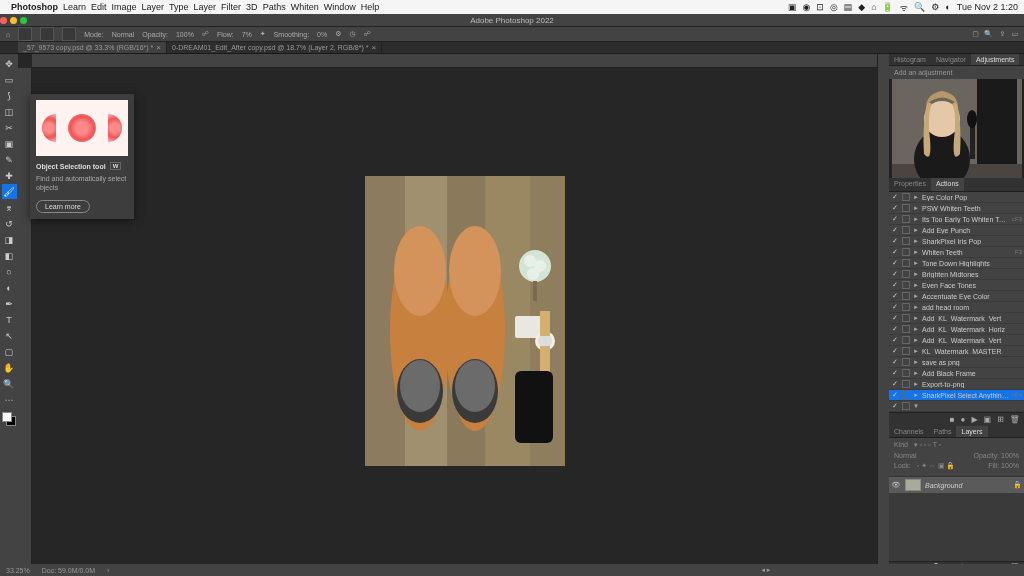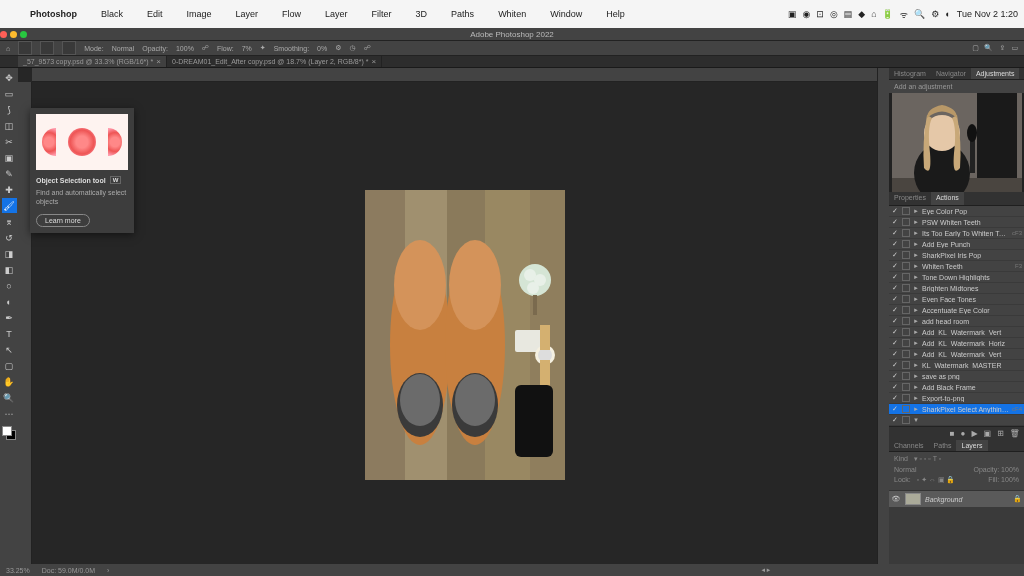--- a/index.html
+++ b/index.html
@@ -1,17 +1,17 @@
 <!DOCTYPE html>
 <html><head>
 <meta charset="utf-8">
 <style>
 *{margin:0;padding:0;box-sizing:border-box;font-family:-apple-system,Helvetica,Arial,sans-serif;user-select:none}
 body{width:1024px;height:576px;background:#323232;overflow:hidden;position:relative;font-size:9px;color:#ccc}
-.mac-bar{height:14px;background:#f5f5f5;color:#222;display:flex;align-items:center;padding:14px 6px;font-size:9px;gap:24px}
+.mac-bar{height:14px;background:#f5f5f5;color:#222;display:flex;align-items:center;padding:0 6px;font-size:9px;gap:5px}
 .mac-bar .apple{font-size:11px}
 .mac-bar .menu-item{cursor:default}
 .mac-bar .right{margin-left:auto;display:flex;gap:6px;align-items:center;font-size:9px}
 .mac-bar .right span{font-size:9px}
 .title-bar{height:12px;background:#434343;display:flex;align-items:center;padding-left:0;font-size:8px;color:#bbb;position:relative}
 .title-bar .dots{display:flex;gap:3px;margin-right:8px}
 .title-bar .dot{width:7px;height:7px;border-radius:50%}
 .title-bar .title{position:absolute;left:50%;transform:translateX(-50%)}
 .opt-bar{height:16px;background:#434343;border-top:1px solid #222;border-bottom:1px solid #222;display:flex;align-items:center;padding:0 6px;font-size:7px;color:#aaa;gap:8px}
 .opt-bar .right{margin-left:auto;display:flex;gap:6px}
@@ -65,25 +65,25 @@
 .layer-row .thumb{width:16px;height:12px;background:#aa9;border:1px solid #888}
 .layers-ftr{height:14px;background:#323232;border-top:1px solid #222;display:flex;justify-content:flex-end;gap:6px;padding:0 4px;font-size:8px;color:#aaa;align-items:center}
 .status{position:absolute;bottom:0;left:0;right:0;height:12px;background:#434343;font-size:7px;color:#999;display:flex;align-items:center;padding:0 6px;gap:12px}
 </style>
 </head>
 <body>
 
 <div class="mac-bar">
   <span class="apple"></span>
   <span class="menu-item" style="font-weight:bold">Photoshop</span>
-  <span class="menu-item">Black</span>
+  <span class="menu-item">Learn</span>
   <span class="menu-item">Edit</span>
   <span class="menu-item">Image</span>
   <span class="menu-item">Layer</span>
-  <span class="menu-item">Flow</span>
+  <span class="menu-item">Type</span>
   <span class="menu-item">Layer</span>
   <span class="menu-item">Filter</span>
   <span class="menu-item">3D</span>
   <span class="menu-item">Paths</span>
   <span class="menu-item">Whiten</span>
   <span class="menu-item">Window</span>
   <span class="menu-item">Help</span>
   <div class="right">
     <span>▣</span>
     <span>◉</span>

